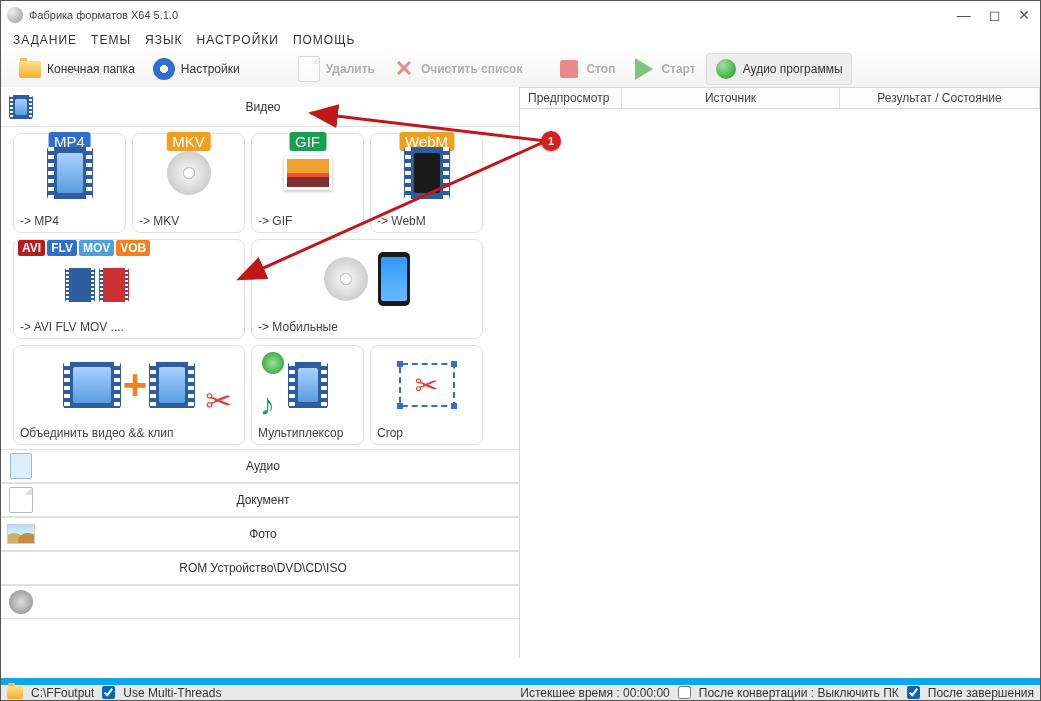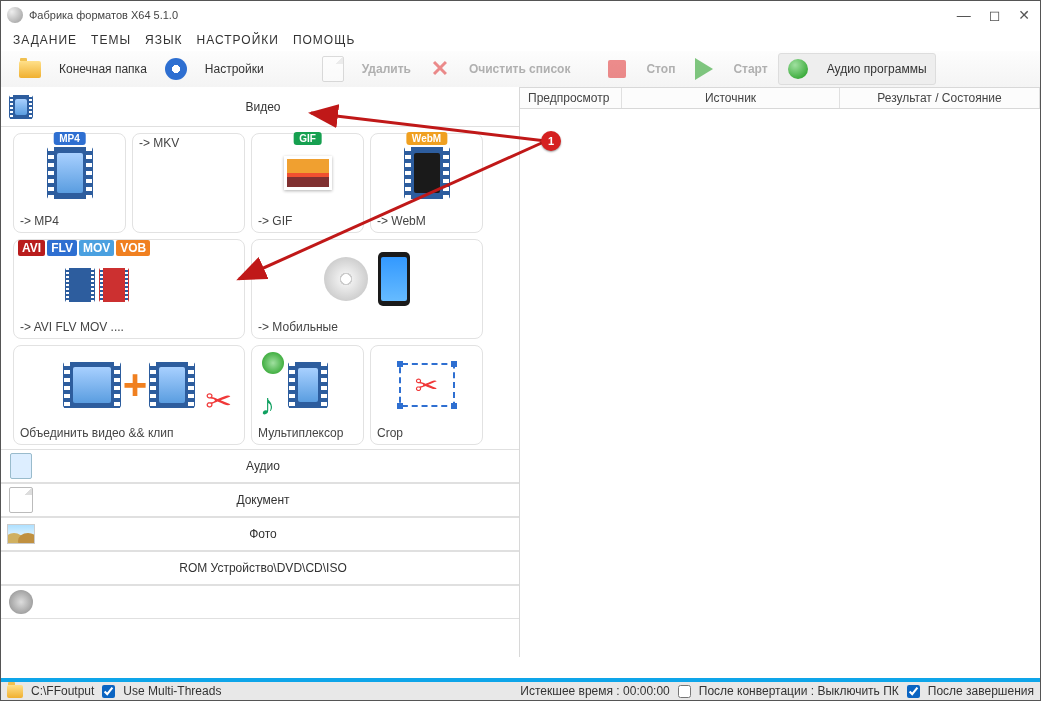--- a/index.html
+++ b/index.html
@@ -8,21 +8,21 @@
   .titlebar { height: 28px; display: flex; align-items: center; padding: 0 6px; }
   .titlebar .app-icon { width: 16px; height: 16px; border-radius: 50%; background: radial-gradient(circle at 30% 30%, #eee, #999); margin-right: 6px; }
   .titlebar .title { flex: 1; font-size: 11px; color: #444; }
   .winbtns { display: flex; gap: 18px; padding-right: 4px; }
   .winbtns span { font-size: 14px; color: #555; cursor: default; }
 
   .menubar { height: 22px; display: flex; align-items: center; gap: 14px; padding: 0 12px; font-size: 11px; letter-spacing: 1px; color: #444; }
   .menubar span { cursor: default; }
 
   .toolbar { height: 36px; display: flex; align-items: center; padding: 2px 10px; gap: 0; background: linear-gradient(#fdfdfd,#f4f4f4); }
-  .tbtn { display: flex; align-items: center; gap: 18px; padding: 4px 8px; border-radius: 3px; margin-right: 2px; }
+  .tbtn { display: flex; align-items: center; gap: 6px; padding: 4px 8px; border-radius: 3px; margin-right: 2px; }
   .tbtn .ic { width: 22px; height: 22px; border-radius: 3px; display: flex; align-items: center; justify-content: center; }
   .tbtn span.lbl { font-size: 12px; }
   .tbtn.disabled span.lbl { color: #b0b0b0; font-weight: bold; }
   .tsel { background: #eee; border: 1px solid #ddd; }
 
   .content { display: flex; height: 570px; }
 
   .leftpane { width: 519px; border-right: 1px solid #d8d8d8; display: flex; flex-direction: column; }
   .cat-header { height: 34px; display: flex; align-items: center; border-bottom: 1px solid #e0e0e0; border-top: 1px solid #e0e0e0; background: #fff; }
   .cat-header .caticon { width: 28px; height: 26px; margin: 0 6px; display:flex; align-items:center; justify-content:center; }
@@ -35,38 +35,38 @@
   .card.lg { width:232px; height:100px; }
   .card .preview { flex:1; display:flex; align-items:center; justify-content:center; gap:2px; position:relative; }
   .card .clabel { padding: 2px 6px 0; font-size:12px; color:#444; white-space:nowrap; overflow:hidden; text-overflow:ellipsis; }
 
   .rightpane { flex:1; display:flex; flex-direction:column; }
   .list-header { height: 22px; display:flex; border-top:1px solid #d8d8d8; border-bottom:1px solid #d8d8d8; background:#fcfcfc; }
   .list-header > div { padding:3px 8px; font-size:12px; color:#444; border-right:1px solid #e0e0e0; }
   .lh0{width:102px;} .lh1{flex:1; text-align:center;} .lh2{width:200px; text-align:center; border-right:none;}
   .list-body { flex:1; background:#fff; }
 
-  .statusbar { position:absolute; left:0; right:0; bottom:0; height:22px; background:#e8e8e8; border-top:4px solid #0ea5e9; display:flex; align-items:center; padding:0 6px; gap:8px; font-size:11px; color:#333; }
+  .statusbar { position:absolute; left:0; right:0; bottom:0; height:22px; background:#e8e8e8; border-top:7px solid #0ea5e9; display:flex; align-items:center; padding:0 6px; gap:8px; font-size:11px; color:#333; }
   .statusbar .spacer { flex:1; }
   .statusbar input[type=checkbox]{ accent-color:#0a64c2; width:13px; height:13px; }
   .folder-ic { width:16px; height:13px; background:linear-gradient(#ffe08a,#f0b030); border-radius:2px; position:relative; }
   .folder-ic:before{content:"";position:absolute;top:-3px;left:1px;width:7px;height:3px;background:#f0c050;border-radius:1px 1px 0 0;}
 
   
   .filmstrip { width:24px; height:24px; background:#2d5d9e; border-radius:3px; position:relative; }
   .filmstrip:before,.filmstrip:after{content:"";position:absolute;width:3px;height:100%;background:repeating-linear-gradient(#fff 0 2px,#2d5d9e 2px 4px);}
   .filmstrip:before{left:1px;} .filmstrip:after{right:1px;}
   .filmstrip .mid{position:absolute;left:6px;right:6px;top:4px;bottom:4px;background:linear-gradient(#a8d0ff,#5a9de0);border-radius:2px;}
   .filmstrip.lg{width:46px;height:52px;} .filmstrip.lg:before,.filmstrip.lg:after{width:6px;background:repeating-linear-gradient(#fff 0 4px,#2d5d9e 4px 8px);}
   .filmstrip.lg .mid{left:10px;right:10px;top:6px;bottom:6px;}
   .filmstrip.wide{width:58px;height:46px;}
   .filmstrip.wide:before,.filmstrip.wide:after{width:6px;background:repeating-linear-gradient(#fff 0 4px,#2d5d9e 4px 8px);}
   .filmstrip.wide .mid{left:10px;right:10px;top:5px;bottom:5px;}
 
-  .badge { position:absolute; top:-2px; left:50%; transform:translate(-50%,0); padding:1px 6px; border-radius:3px; font-size:10px; font-weight:bold; color:#fff; }
+  .badge { position:absolute; top:-2px; left:50%; transform:translate(-50%,0); padding:1px 6px; border-radius:3px; font-size:15px; font-weight:normal; color:#fff; }
   .b-mp4{background:#2e6fd1;} .b-mkv{background:#f0a020;} .b-gif{background:#16a050;} .b-webm{background:#f0a020;}
 
   .disc{width:44px;height:44px;border-radius:50%;background:radial-gradient(circle,#fff 0 15%,#ccc 16% 20%,#eee 21%,#bbb 100%);} 
   .disc.dark{background:radial-gradient(circle,#fff 0 12%,#333 13% 18%,conic-gradient(#666,#1a1a1a,#666,#1a1a1a,#666) 19%);}
   .phone{width:32px;height:54px;border-radius:5px;background:#1a1a1a;padding:5px 3px;} .phone .scr{width:100%;height:100%;background:linear-gradient(#3399ff,#66bbff);border-radius:2px;}
   .plus{font-size:42px;color:#f08020;font-weight:bold;}
   .scissors{position:relative;font-size:40px;color:#f03838;}
   .note{font-size:30px;color:#10a060;position:absolute;left:8px;bottom:2px;}
   .crop-frame{width:56px;height:44px;border:2px dashed #2e6fd1;border-radius:3px;position:relative;display:flex;align-items:center;justify-content:center;}
   .crop-frame .sq{width:6px;height:6px;background:#2e6fd1;position:absolute;}
@@ -179,20 +179,24 @@
         <div class="preview">
           <div class="badge b-mp4">MP4</div>
           <div class="filmstrip lg">
               <div class="mid"></div>
             </div>
         </div>
         <div class="clabel">-&gt; MP4</div>
       </div>
 
       <div class="card sm">
+        <div class="preview">
+          <div class="badge b-mkv">MKV</div>
+          <div class="disc"></div>
+        </div>
         <div class="clabel">-&gt; MKV</div>
       </div>
 
       <div class="card sm">
         <div class="preview">
           <div class="badge b-gif">GIF</div>
           <div class="sunset"></div>
         </div>
         <div class="clabel">-&gt; GIF</div>
       </div>

